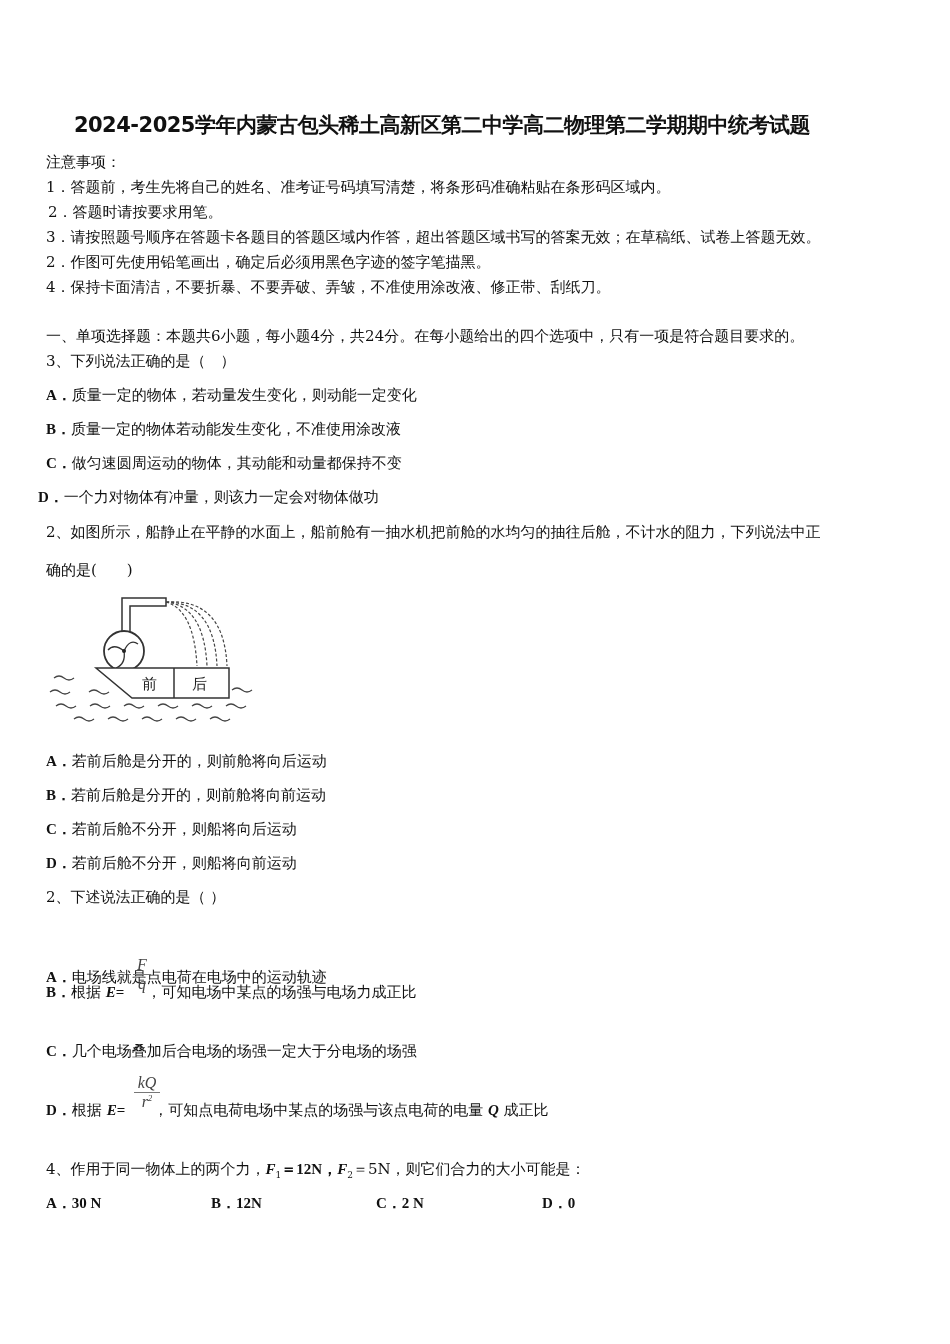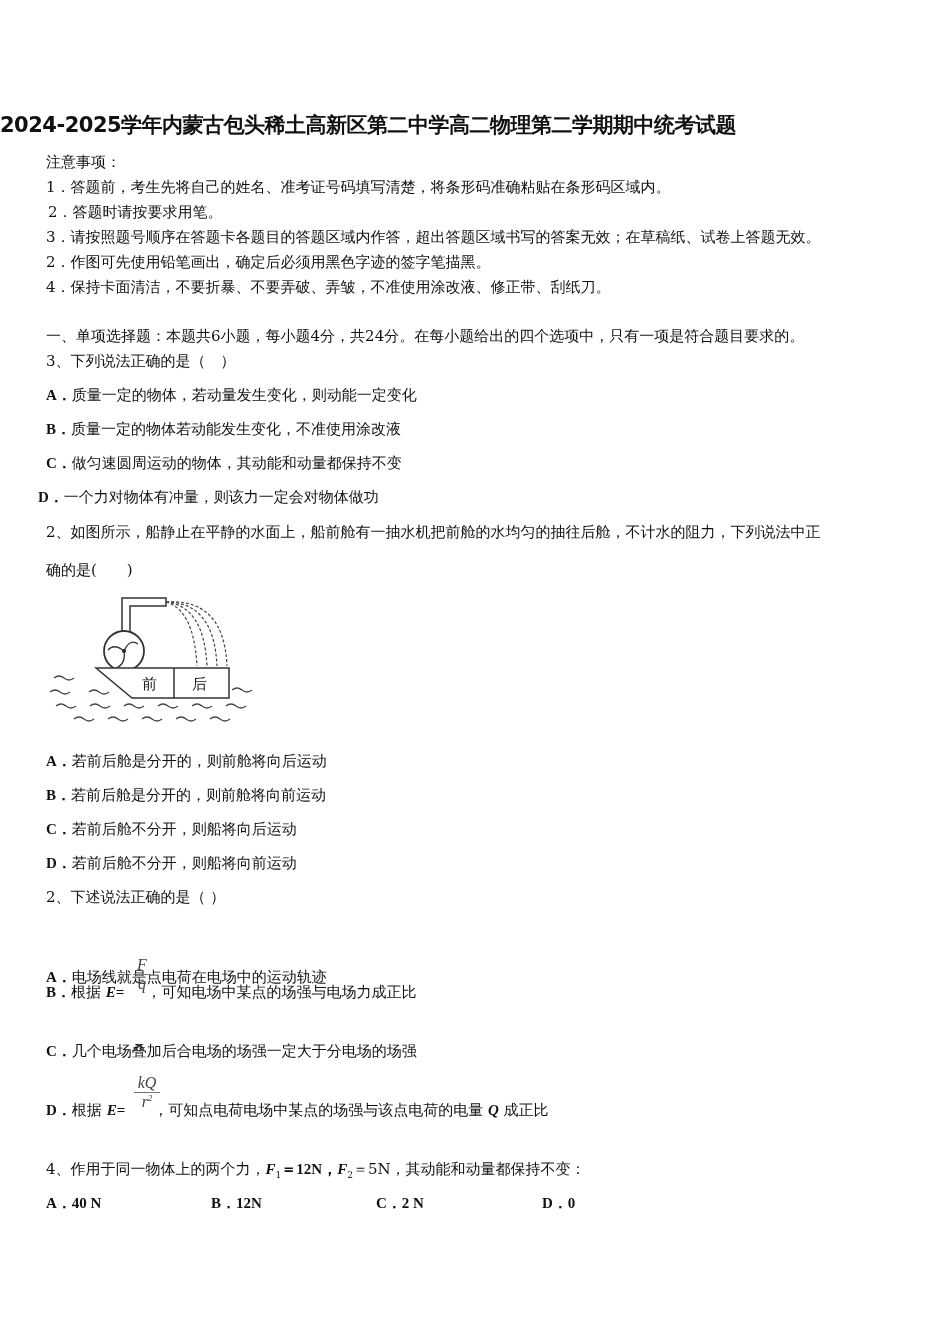--- a/index.html
+++ b/index.html
@@ -1,18 +1,18 @@
 <!DOCTYPE html>
 <html><head>
   <meta charset="utf-8">
   <style>
     html, body { margin: 0; padding: 0; background: #ffffff; }
     body { width: 950px; height: 1344px; position: relative; overflow: hidden; color: #111; font-family: "DejaVu Serif", "Liberation Serif", serif; }
     .abs { position: absolute; white-space: nowrap; }
-    .title { left: 0; width: 810px; text-align: left; top: 111px; font-family: "DejaVu Sans", "Liberation Sans", sans-serif; font-weight: bold; font-size: 21px; letter-spacing: -0.5px; }
+    .title { left: 0; width: 810px; text-align: right; top: 111px; font-family: "DejaVu Sans", "Liberation Sans", sans-serif; font-weight: bold; font-size: 21px; letter-spacing: -0.5px; }
     .line { font-size: 15px; line-height: 18px; }
     .opt-key { font-family: "Liberation Serif", serif; font-weight: bold; }
     .frac { position: absolute; font-family: "Liberation Serif", serif; font-style: italic; color: #444; font-size: 16px; text-align: center; }
     .frac .bar { border-top: 1px solid #777; width: 100%; height: 0; }
     .ie { font-style: italic; font-weight: bold; font-family: "Liberation Serif", serif; }
     .b { font-weight: bold; font-family: "Liberation Serif", serif; }
     svg text { font-family: "DejaVu Serif", serif; }
   </style>
 </head>
 <body>
@@ -85,18 +85,18 @@
 <div class="abs line" style="left:46px;top:1101px">
   <span class="opt-key">D．</span><span>根据 </span><span class="ie">E</span><span class="b">=</span><span style="display:inline-block;width:28px"></span><span>，可知点电荷电场中某点的场强与该点电荷的电量 </span><span class="ie">Q</span><span> 成正比</span>
 </div>
 <div class="frac" style="left:134px;top:1074px;width:26px">
   <div>kQ</div>
   <div class="bar"></div>
   <div><span>r</span><sup style="font-size:9px">2</sup></div>
 </div>
 
 <div class="abs line" style="left:46px;top:1160px">
-  <span>4、作用于同一物体上的两个力，</span><span class="ie">F</span><sub style="font-size:9px">1</sub><span class="b">＝12N，</span><span class="ie">F</span><sub style="font-size:9px">2</sub><span>＝5N，其动能和动量都保持不变：</span>
+  <span>4、作用于同一物体上的两个力，</span><span class="ie">F</span><sub style="font-size:9px">1</sub><span class="b">＝12N，</span><span class="ie">F</span><sub style="font-size:9px">2</sub><span>＝5N，则它们合力的大小可能是：</span>
 </div>
-<div class="abs line b" style="left:46px;top:1194px"><span>A．</span><span>40 N</span></div>
+<div class="abs line b" style="left:46px;top:1194px"><span>A．</span><span>30 N</span></div>
 <div class="abs line b" style="left:211px;top:1194px"><span>B．</span><span>12N</span></div>
 <div class="abs line b" style="left:376px;top:1194px"><span>C．</span><span>2 N</span></div>
 <div class="abs line b" style="left:542px;top:1194px"><span>D．</span><span>0</span></div>
 
 </body></html>

